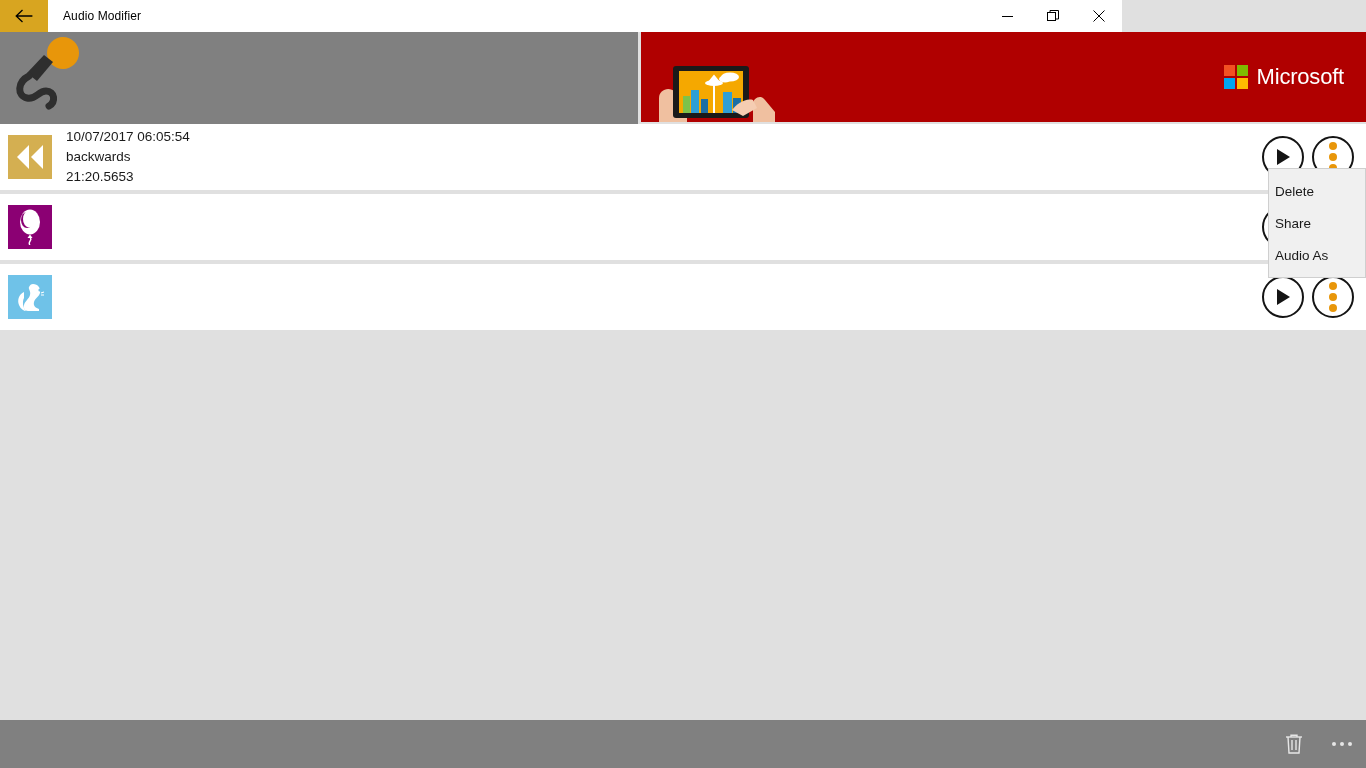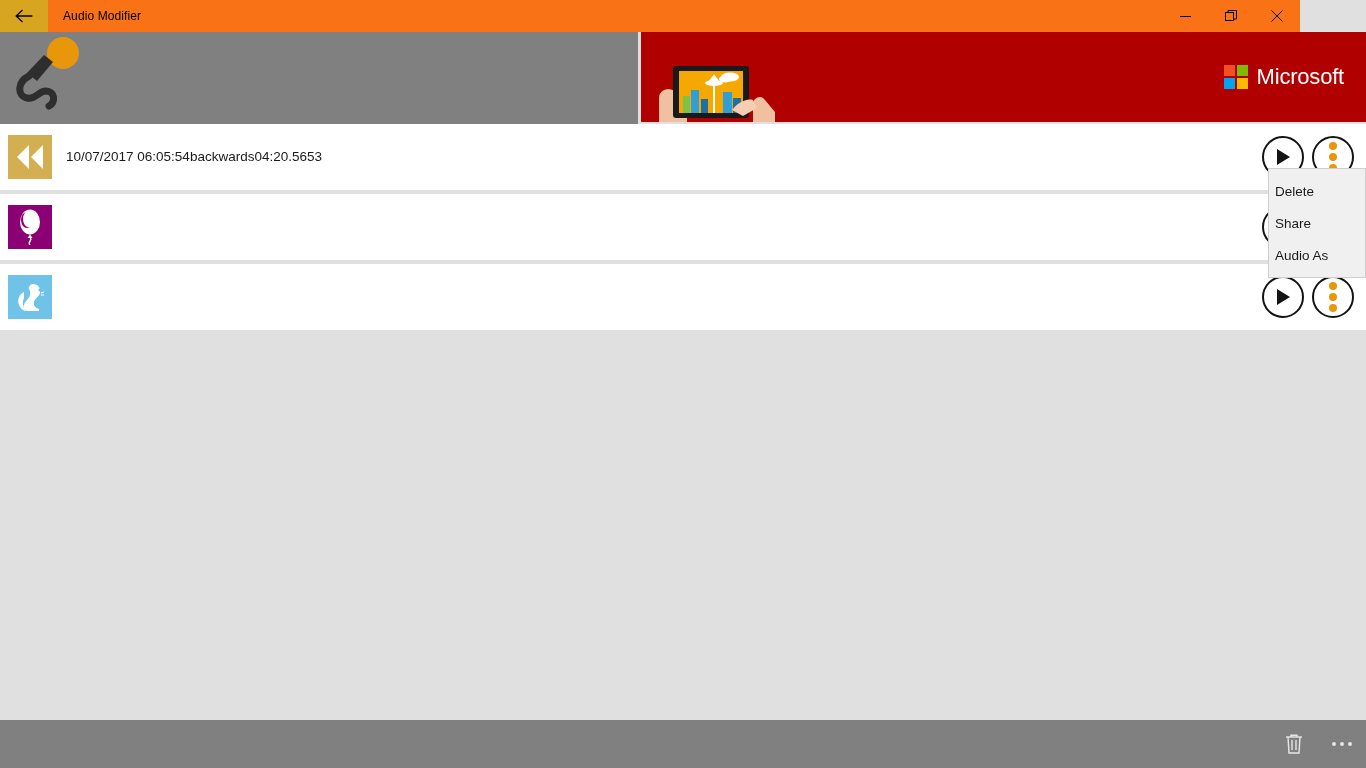--- a/index.html
+++ b/index.html
@@ -6,22 +6,22 @@
   html, body {
     width: 1366px; height: 768px;
     overflow: hidden;
     font-family: "Liberation Sans", sans-serif;
     background: #e0e0e0;
   }
 
   
   .titlebar {
     position: absolute; top: 0; left: 0;
-    width: 1300px; height: 32px;
-    background: #f97316;
+    width: 1122px; height: 32px;
+    background: #ffffff;
     display: flex; align-items: stretch;
   }
   .back-btn {
     width: 48px; height: 32px;
     background: #d8a520;
     display: flex; align-items: center; justify-content: center;
     cursor: pointer;
   }
   .back-btn svg { display: block; }
   .app-title {
@@ -91,21 +91,21 @@
   }
   .thumb {
     width: 44px; height: 44px;
     margin-left: 8px;
     flex: 0 0 auto;
     display: flex; align-items: center; justify-content: center;
     overflow: hidden;
   }
   .rec-meta {
     margin-left: 14px;
-    display: flex; 
+    display: flex; flex-direction: column;
     justify-content: center;
     line-height: 20px;
   }
   .rec-meta span { font-size: 13.5px; color: #1a1a1a; }
   .row-actions {
     position: absolute; right: 12px; top: 50%;
     transform: translateY(-50%);
     display: flex; align-items: center; gap: 8px;
   }
   .circle-btn {
@@ -239,21 +239,21 @@
   <div class="rec-row">
     <div class="thumb" style="background:#d4af51">
       <svg width="32" height="26" viewBox="0 0 32 26">
         <path d="M15 1 L15 25 L3 13 Z" fill="#ffffff"></path>
         <path d="M29 1 L29 25 L17 13 Z" fill="#ffffff"></path>
       </svg>
     </div>
     <div class="rec-meta">
       <span>10/07/2017 06:05:54</span>
       <span>backwards</span>
-      <span>04:20.5653</span>
+      <span>21:20.5653</span>
     </div>
     <div class="row-actions">
       <div class="circle-btn">
         <svg width="16" height="18" viewBox="0 0 16 18">
           <path d="M2 1 L15 9 L2 17 Z" fill="#141414"></path>
         </svg>
       </div>
       <div class="circle-btn">
         <span class="dots-v">
           <i></i>

